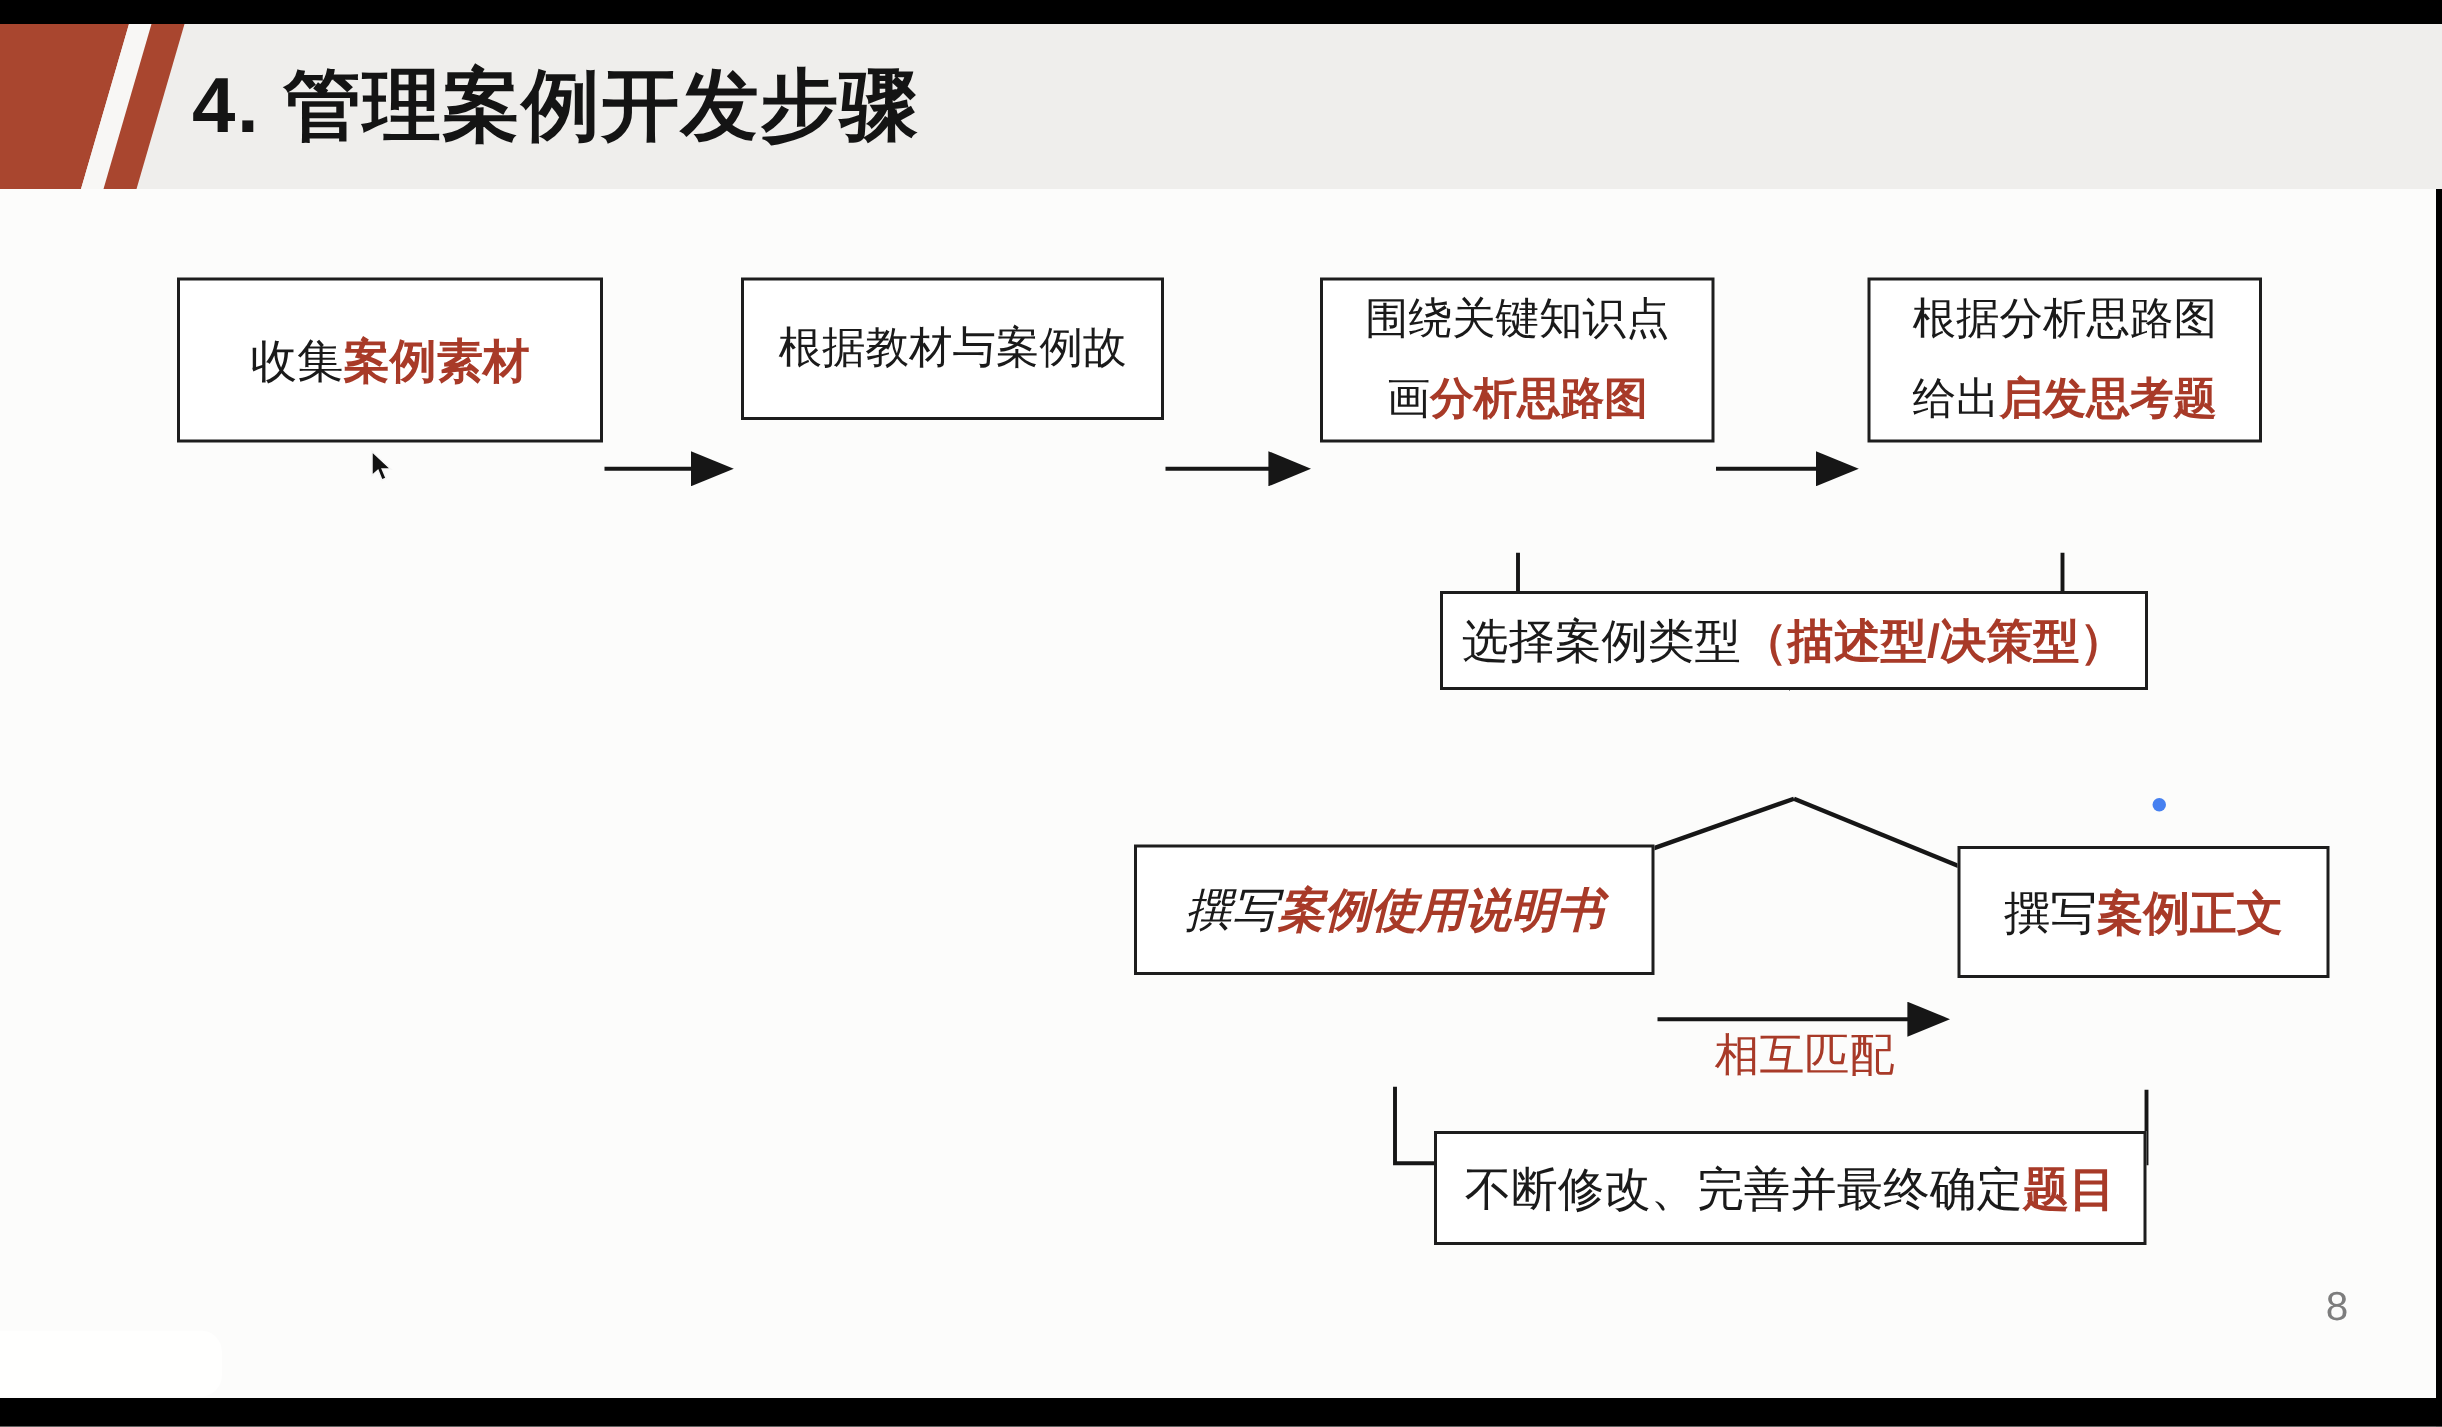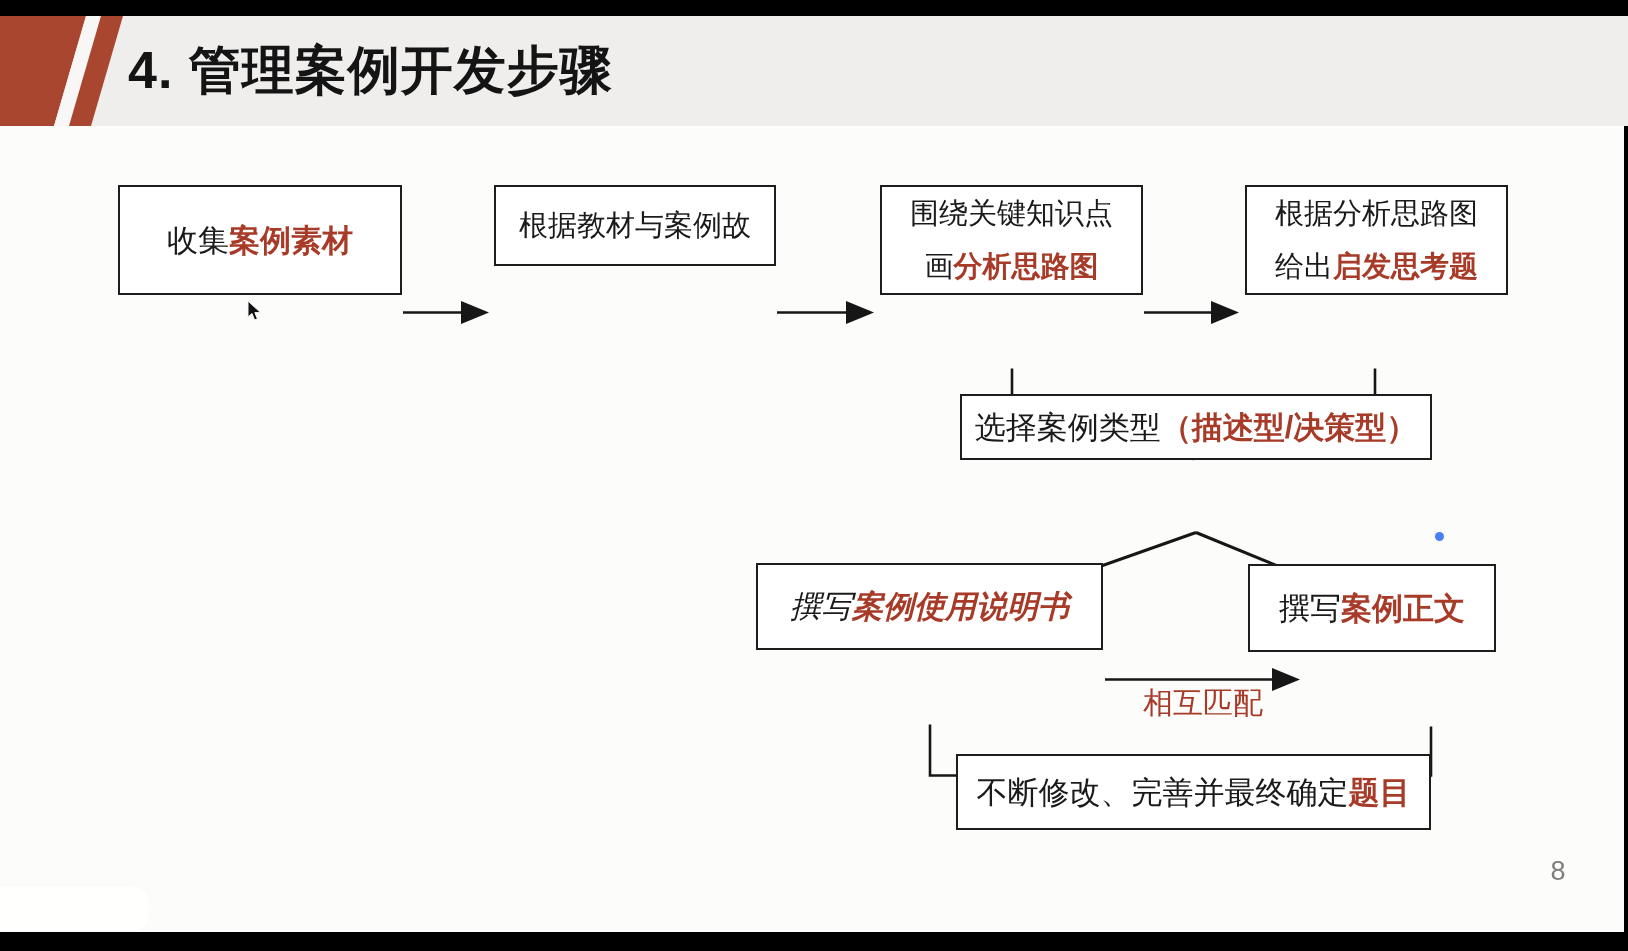--- a/index.html
+++ b/index.html
@@ -86,38 +86,38 @@
         <line x1="1196" y1="460" x2="1416" y2="550" stroke-width="3" marker-end="url(#ah)"></line>
         <line x1="1105" y1="607" x2="1295" y2="607" marker-end="url(#ah)"></line>
         <path d="M930,652 L930,703 L1431,703 L1431,654"></path>
         <line x1="1187" y1="703" x2="1187" y2="742" marker-end="url(#ah)"></line>
       </g>
     </svg>
 
     <div class="node big" style="left:118px;top:59px;width:284px;height:110px;">
         <div class="line"><span>收集</span><span class="em">案例素材</span></div>
       </div>
-    <div class="node" style="left:494px;top:59px;width:282px;height:81px;">
+    <div class="node" style="left:494px;top:59px;width:282px;height:95px;">
         <div class="line"><span>根据教材与案例故</span></div>
       </div>
     <div class="node" style="left:880px;top:59px;width:263px;height:110px;justify-content:space-between;">
         <div class="line"><span>围绕关键知识点</span></div>
         <div class="line"><span>画</span><span class="em">分析思路图</span></div>
       </div>
     <div class="node" style="left:1245px;top:59px;width:263px;height:110px;">
         <div class="line"><span>根据分析思路图</span></div>
         <div class="line"><span>给出</span><span class="em">启发思考题</span></div>
       </div>
     <div class="node big" style="left:960px;top:268px;width:472px;height:66px;">
         <div class="line"><span>选择案例类型</span><span class="em">（描述型/决策型）</span></div>
       </div>
     <div class="node big" style="left:756px;top:437px;width:347px;height:87px;font-style:italic;">
         <div class="line"><span>撰写</span><span class="em">案例使用说明书</span></div>
       </div>
-    <div class="node big" style="left:1248px;top:438px;width:248px;height:88px;">
+    <div class="node big" style="left:1305px;top:438px;width:248px;height:88px;">
         <div class="line"><span>撰写</span><span class="em">案例正文</span></div>
       </div>
     <div class="node big" style="left:956px;top:628px;width:475px;height:76px;">
         <div class="line"><span>不断修改、完善并最终确定</span><span class="em">题目</span></div>
       </div>
 
     <div class="match-label">相互匹配</div>
   </div>
 
   <div class="blue-dot"></div>

